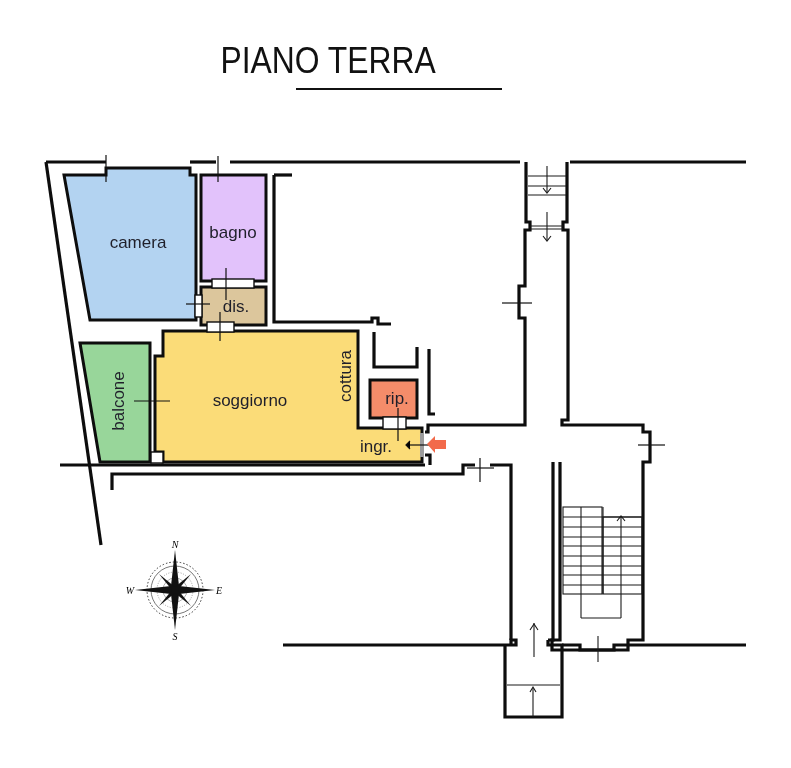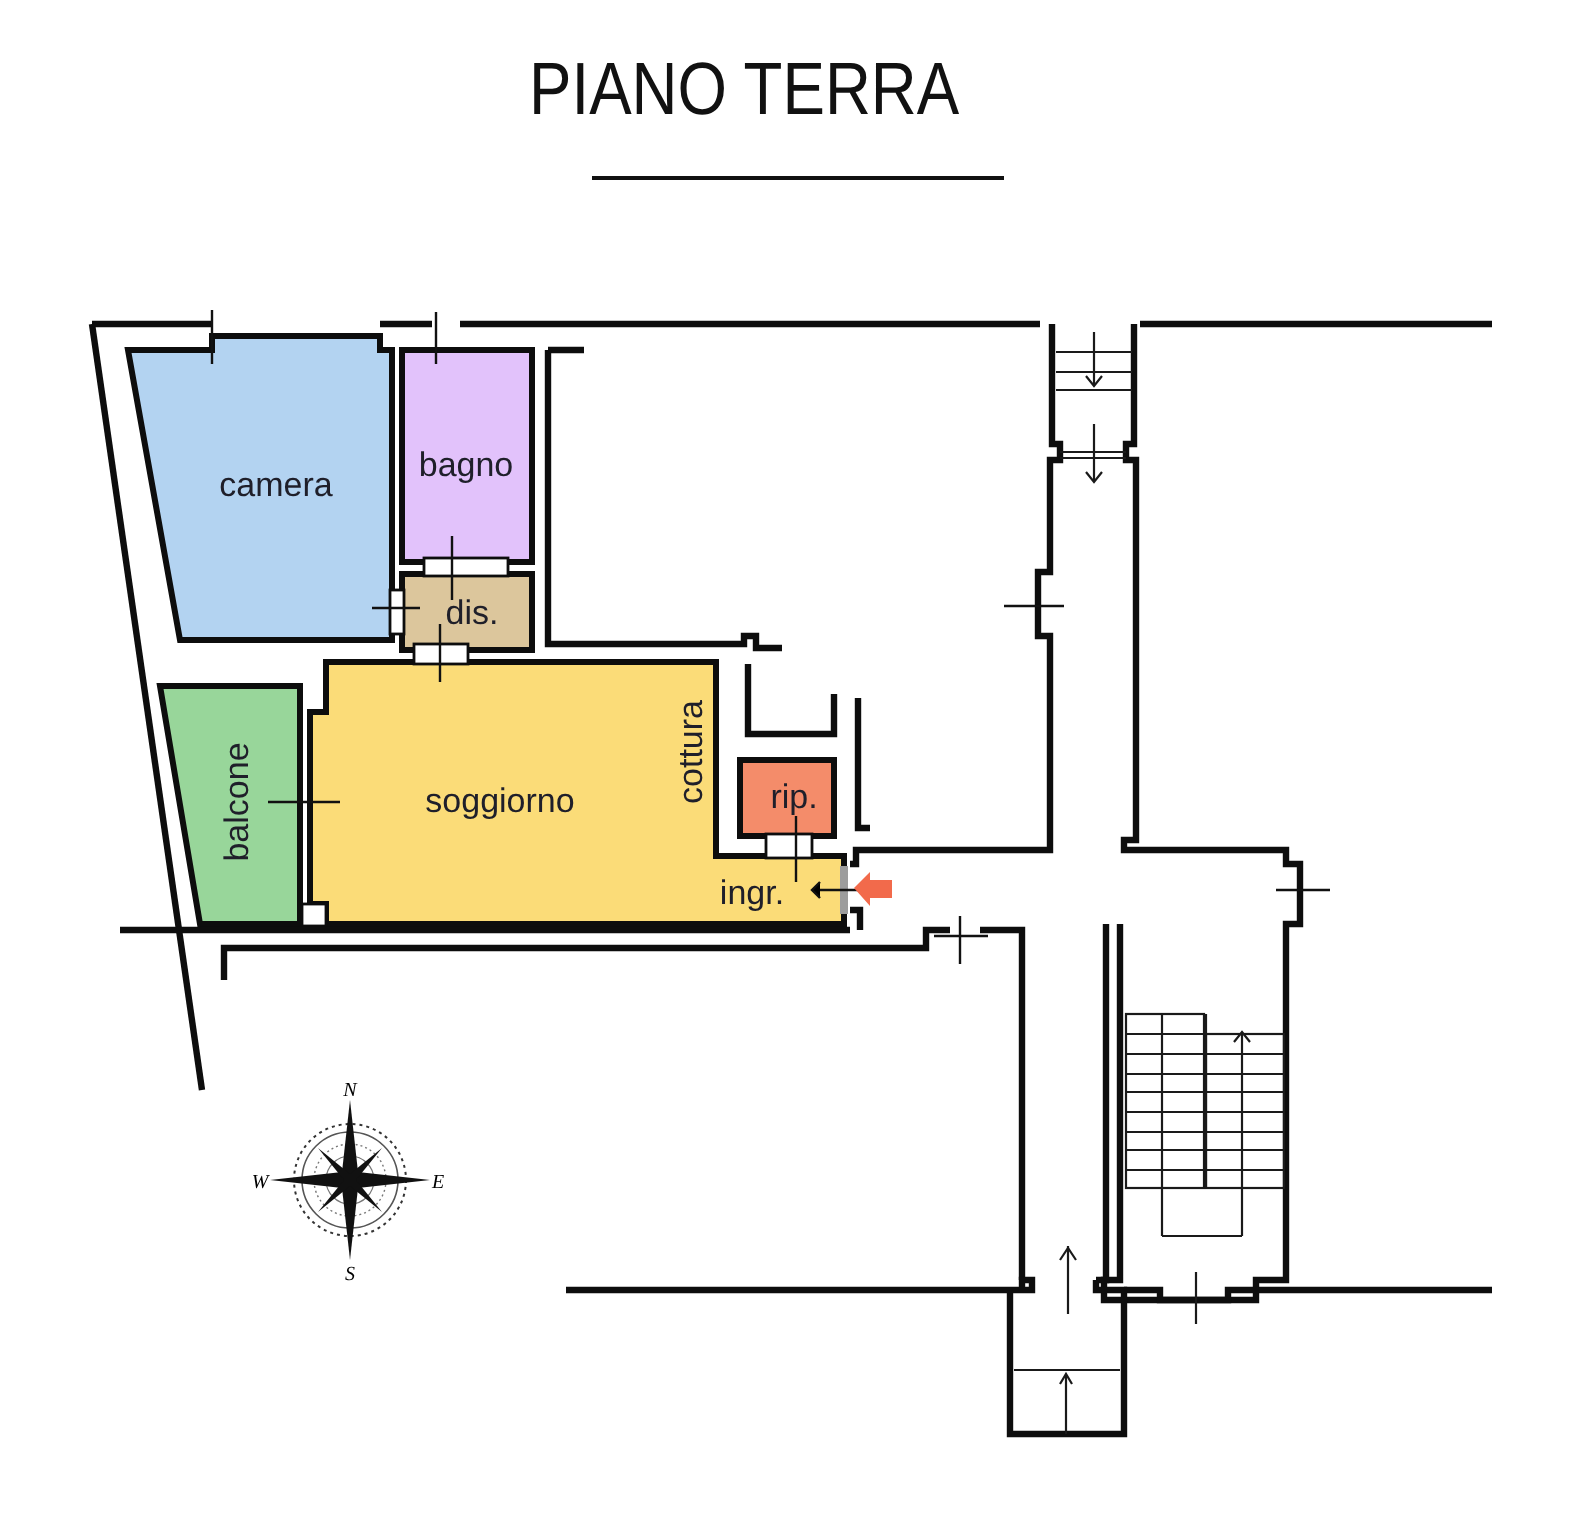--- a/index.html
+++ b/index.html
@@ -1,17 +1,17 @@
 <!DOCTYPE html>
 <html><head>
 <meta charset="utf-8">
 <style>
   html, body { margin:0; padding:0; background:#ffffff; }
   body { width:791px; height:768px; position:relative; overflow:hidden; font-family:"Liberation Sans", sans-serif; }
-  #title { position:absolute; left:0; top:24px; width:656px; text-align:center;margin-left:44px; }
+  #title { position:absolute; left:0; top:40px; width:656px; text-align:center; }
   #title span { display:inline-block; font-family:"Liberation Sans", sans-serif; font-size:37px; color:#111; letter-spacing:0px; transform:scaleX(0.86); transform-origin:center; padding-bottom:6px; }
   #title-underline { position:absolute; left:296px; top:88px; width:206px; height:2px; background:#111; }
   svg { position:absolute; left:0; top:0; }
   .wall { fill:none; stroke:#0d0d0d; stroke-width:3.2; stroke-linejoin:miter; stroke-linecap:butt; }
   .thin { fill:none; stroke:#1a1a1a; stroke-width:1.1; }
   .room-label { font-family:"Liberation Sans", sans-serif; font-size:17px; fill:#1f1f2a; }
   .cross { stroke:#111; stroke-width:1.2; }
 </style>
 </head>
 <body>

